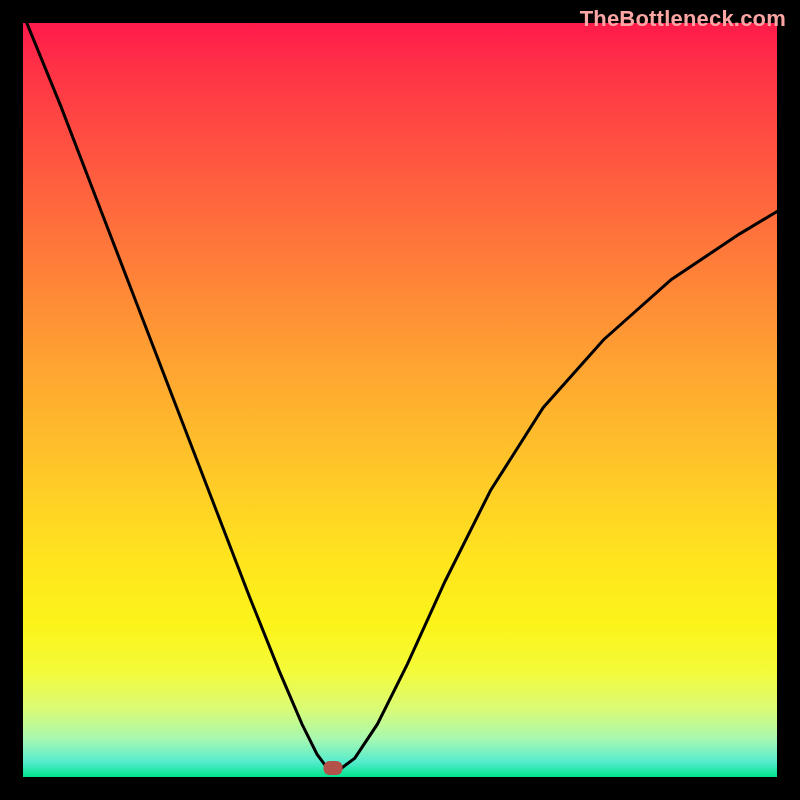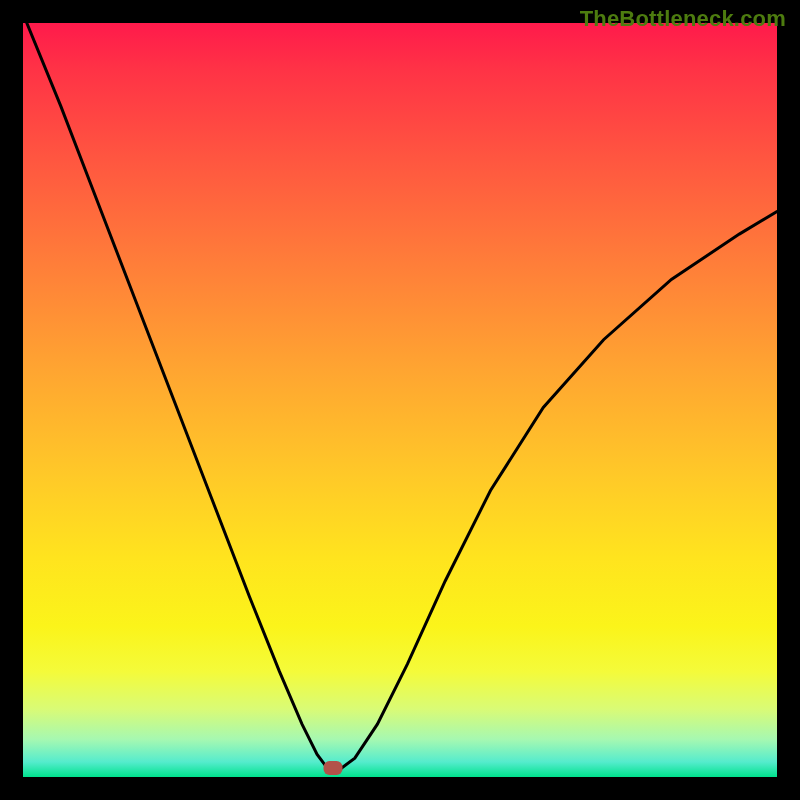--- a/index.html
+++ b/index.html
@@ -14,21 +14,21 @@
   .stage {
     position: relative;
     width: 800px;
     height: 800px;
     background: #000;
   }
   .watermark {
     position: absolute;
     top: 6px;
     right: 14px;
-    color: #4d7c0f;
+    color: #fca5a5;
     font-size: 22px;
     font-weight: 600;
     letter-spacing: 0.2px;
     user-select: none;
     z-index: 5;
     font-family: Arial, sans-serif;
   }
   .plot {
     position: absolute;
     left: 23px;

